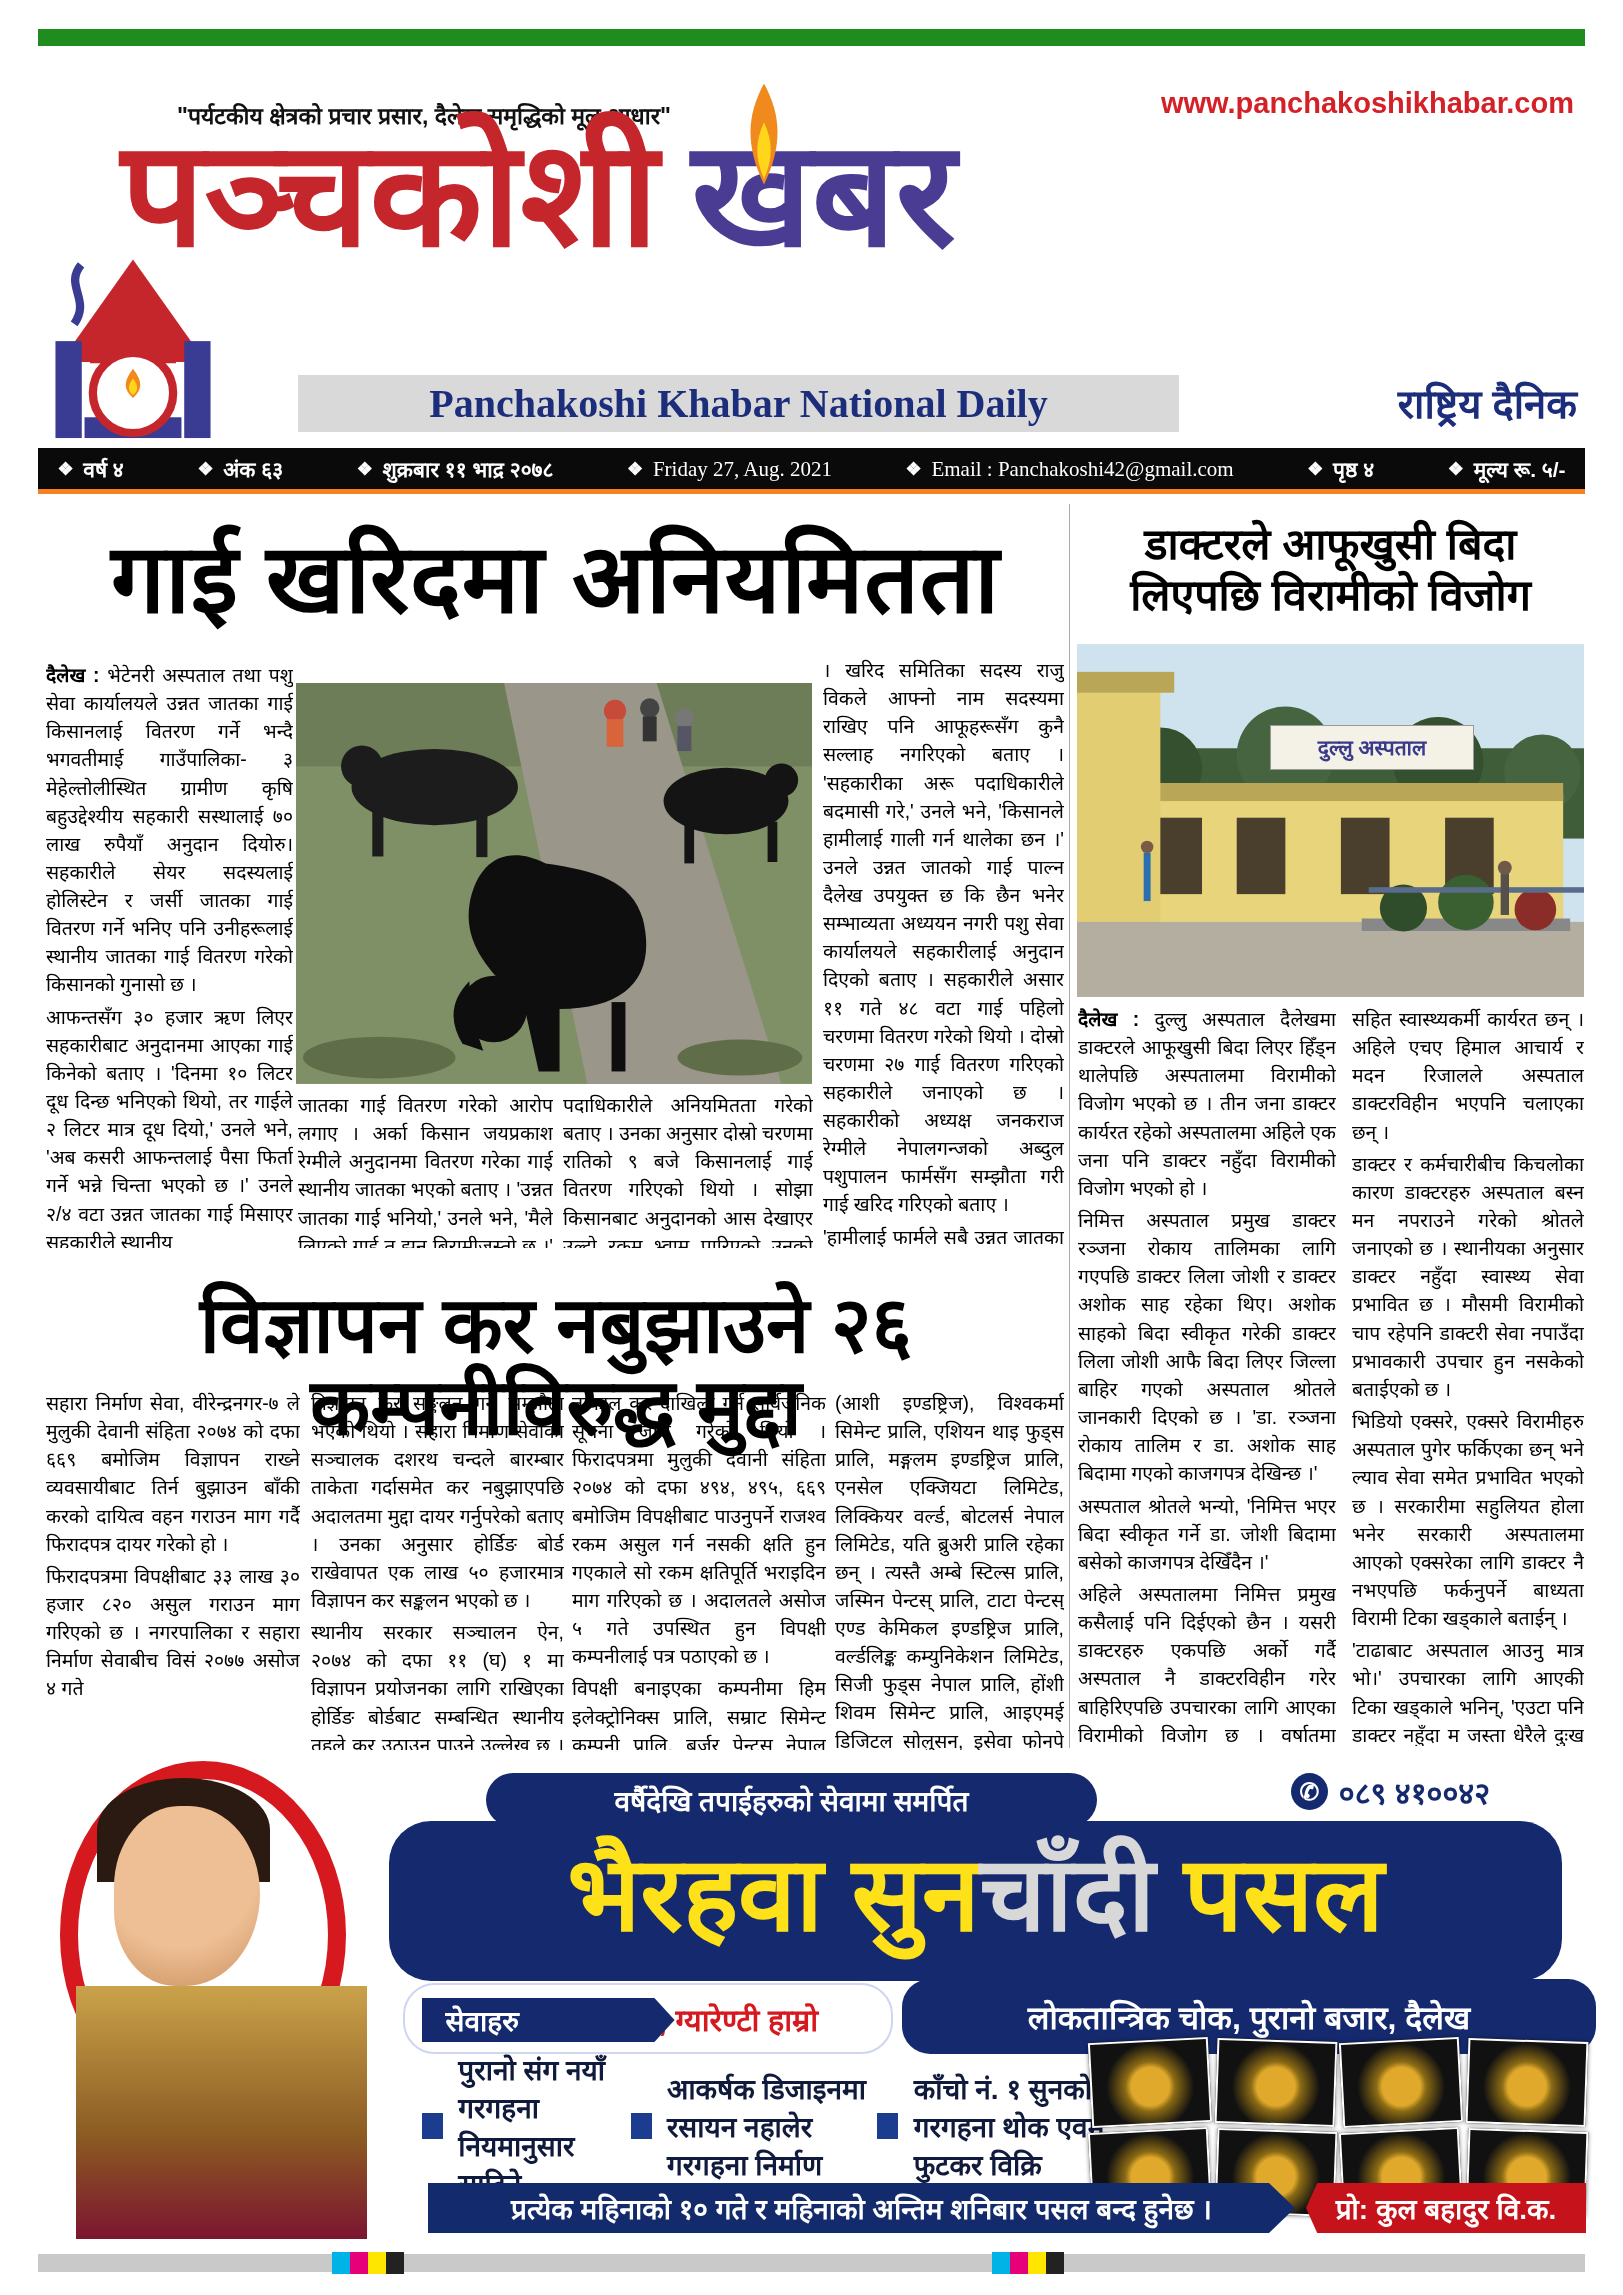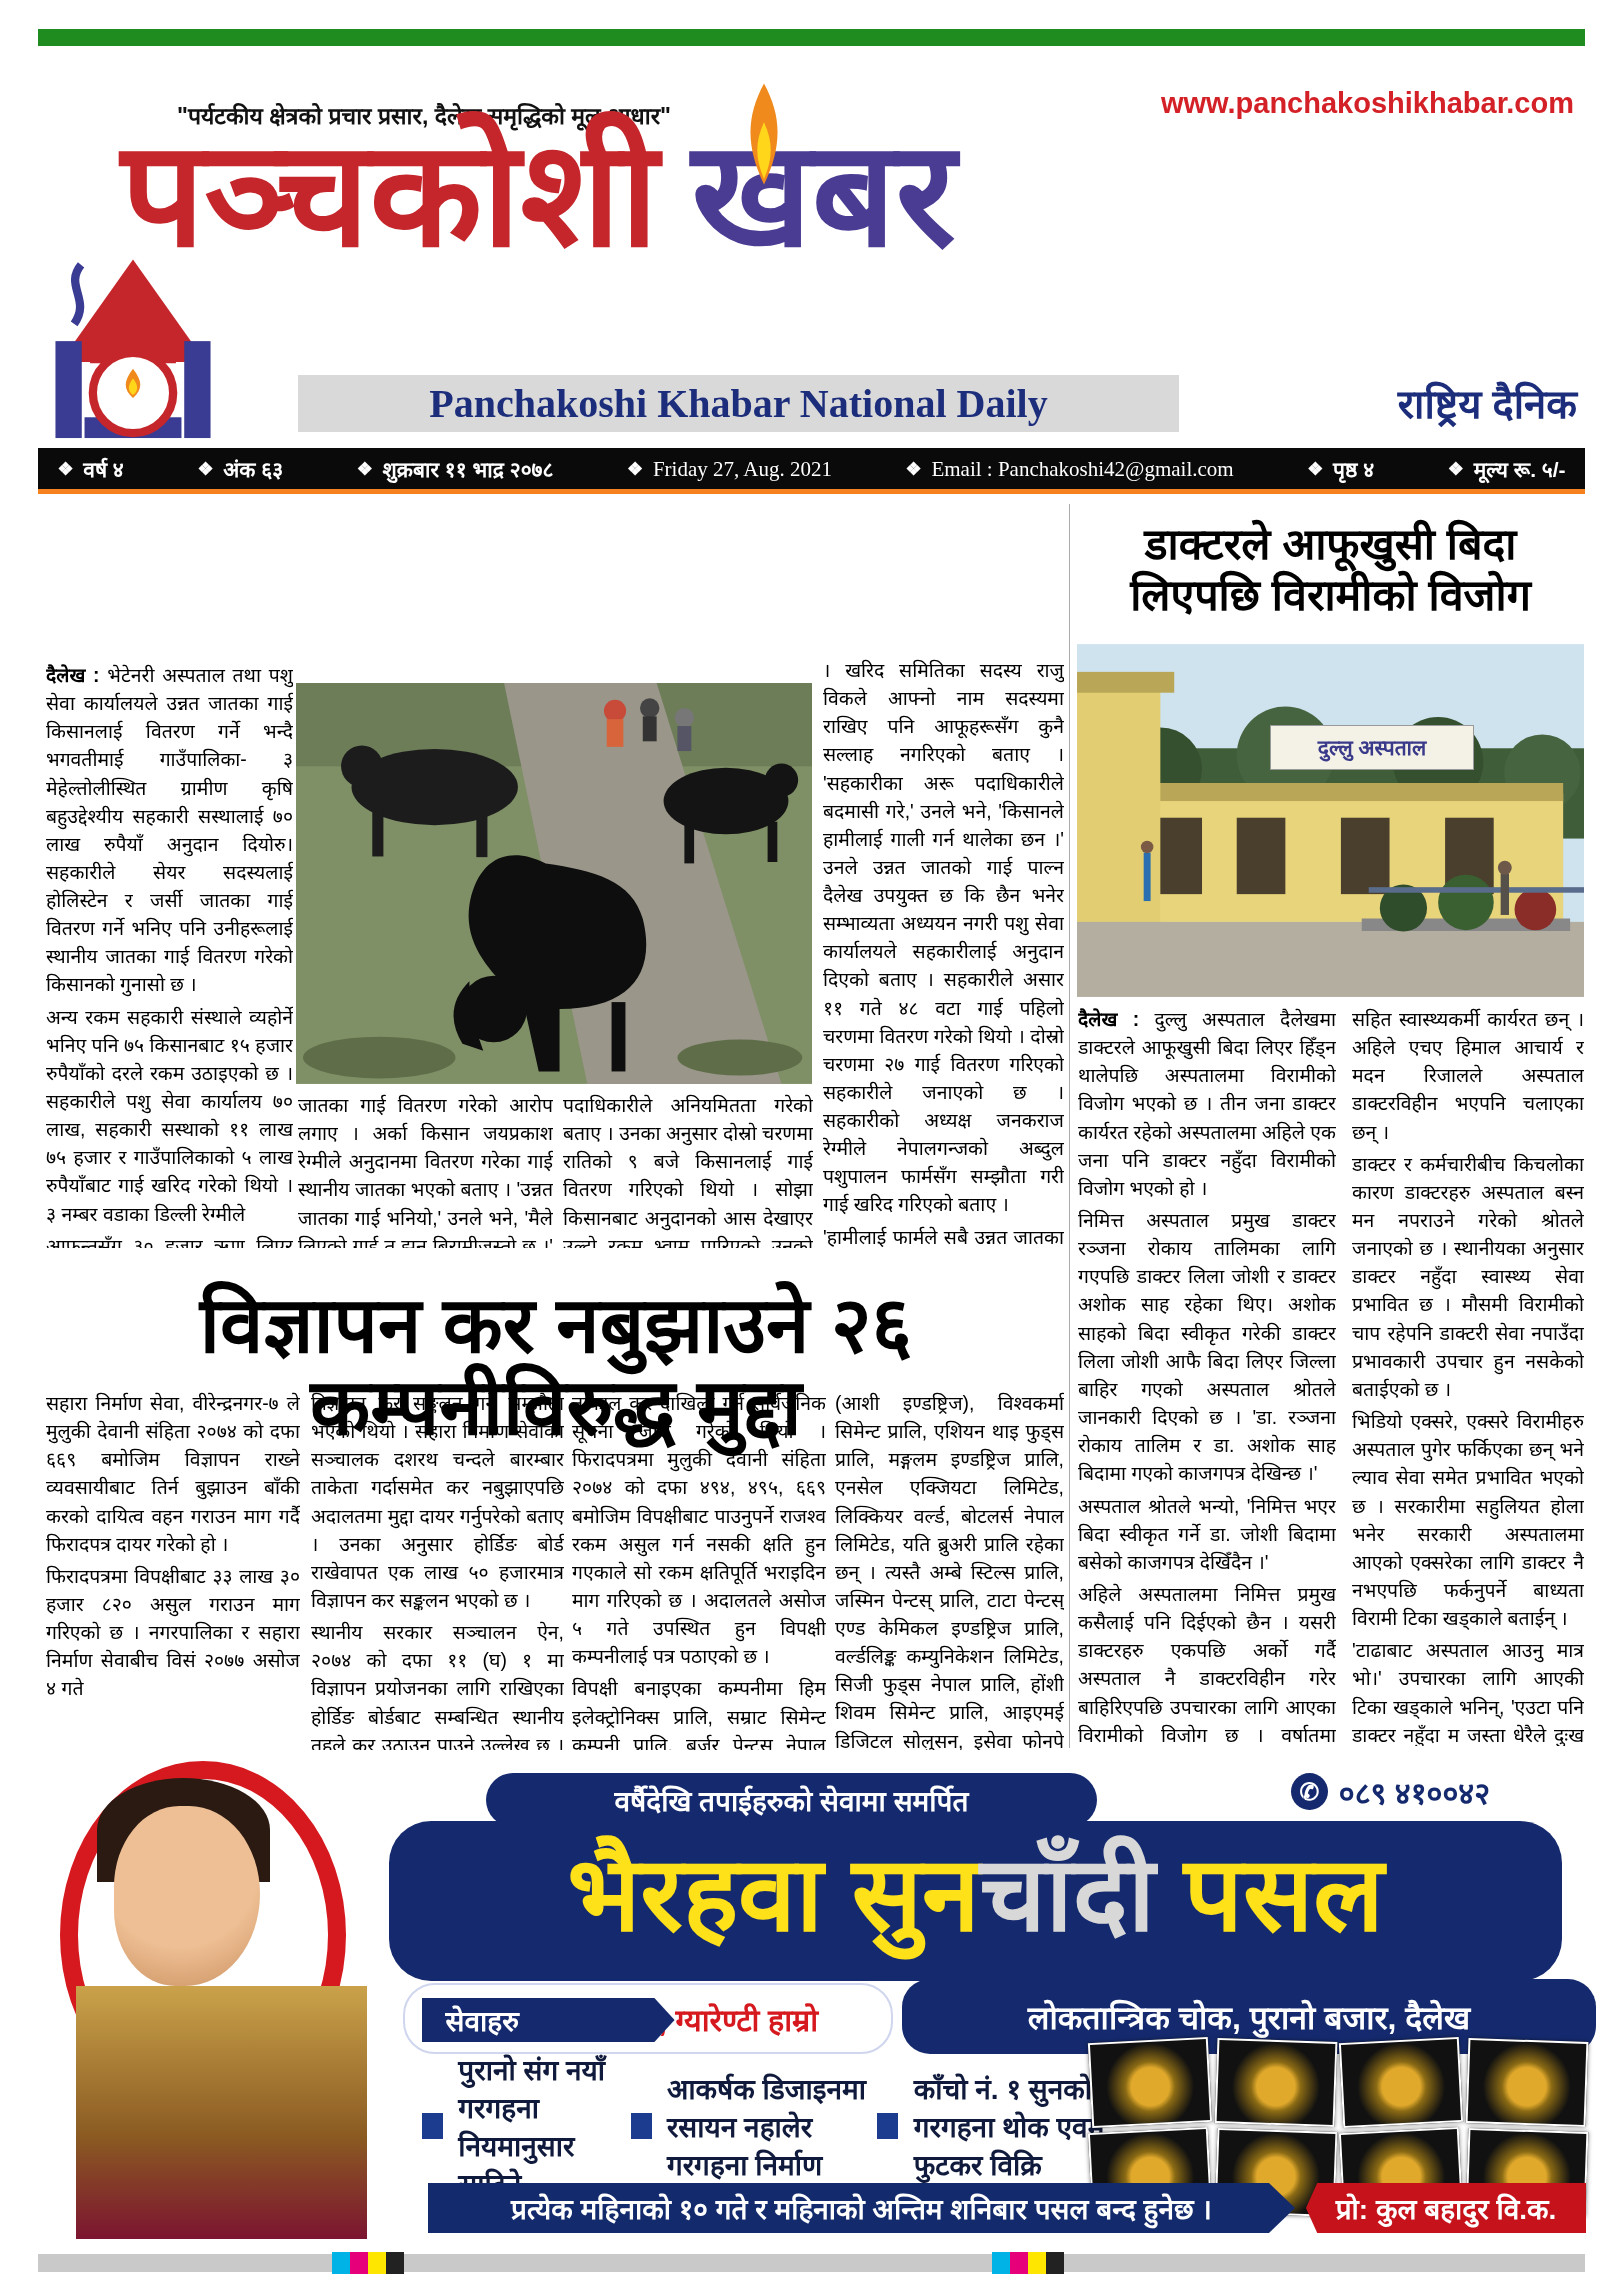--- a/index.html
+++ b/index.html
@@ -164,24 +164,24 @@
       </span>
     <span class="dl-item">
         <span class="diamond">❖</span>
         <span>मूल्य रू. ५/-</span>
       </span>
   </div>
   <div class="orangerule"></div>
 
   <div class="vdivider"></div>
 
+  <div class="headline1">गाई खरिदमा अनियमितता</div>
 
   <div class="bodycol cowc1">
     <p><b>दैलेख :</b> <span>भेटेनरी अस्पताल तथा पशु सेवा कार्यालयले उन्नत जातका गाई किसानलाई वितरण गर्ने भन्दै भगवतीमाई गाउँपालिका- ३ मेहेल्तोलीस्थित ग्रामीण कृषि बहुउद्देश्यीय सहकारी सस्थालाई ७० लाख रुपैयाँ अनुदान दियोरु। सहकारीले सेयर सदस्यलाई होलिस्टेन र जर्सी जातका गाई वितरण गर्ने भनिए पनि उनीहरूलाई स्थानीय जातका गाई वितरण गरेको किसानको गुनासो छ ।</span></p>
-    <p>अन्य रकम सहकारी संस्थाले व्यहोर्ने भनिए पनि ७५ किसानबाट १५ हजार रुपैयाँको दरले रकम उठाइएको छ । सहकारीले पशु सेवा कार्यालय ७० लाख, सहकारी सस्थाको ११ लाख ७५ हजार र गाउँपालिकाको ५ लाख रुपैयाँबाट गाई खरिद गरेको थियो । ३ नम्बर वडाका डिल्ली रेग्मीले</p>
     <p>आफन्तसँग ३० हजार ऋण लिएर सहकारीबाट अनुदानमा आएका गाई किनेको बताए । 'दिनमा १० लिटर दूध दिन्छ भनिएको थियो, तर गाईले २ लिटर मात्र दूध दियो,' उनले भने, 'अब कसरी आफन्तलाई पैसा फिर्ता गर्ने भन्ने चिन्ता भएको छ ।' उनले २/४ वटा उन्नत जातका गाई मिसाएर सहकारीले स्थानीय</p>
   </div>
 
   <div class="cowphoto">
     <svg width="516" height="401" viewBox="0 0 744 578">
       <rect width="744" height="578" fill="#7f8f66"></rect>
       <rect width="744" height="120" fill="#6d7d58"></rect>
       <path d="M300 0 L520 0 L700 578 L420 578 Z" fill="#9a968a"></path>
       <circle cx="460" cy="40" r="16" fill="#c84b3a"></circle>
         <rect x="448" y="52" width="24" height="40" fill="#d8643c"></rect>

